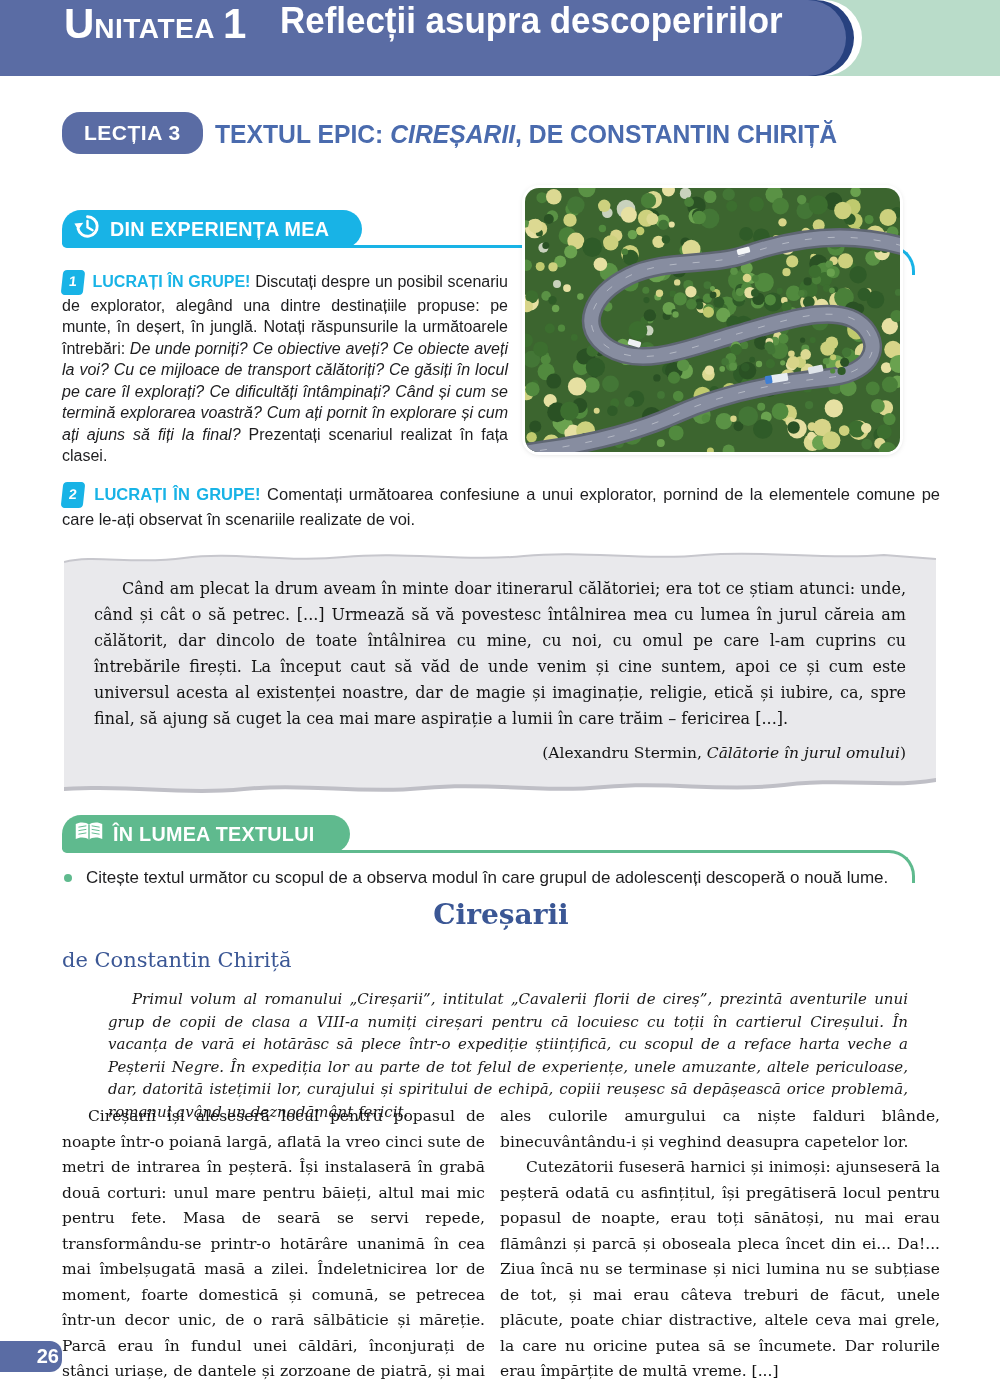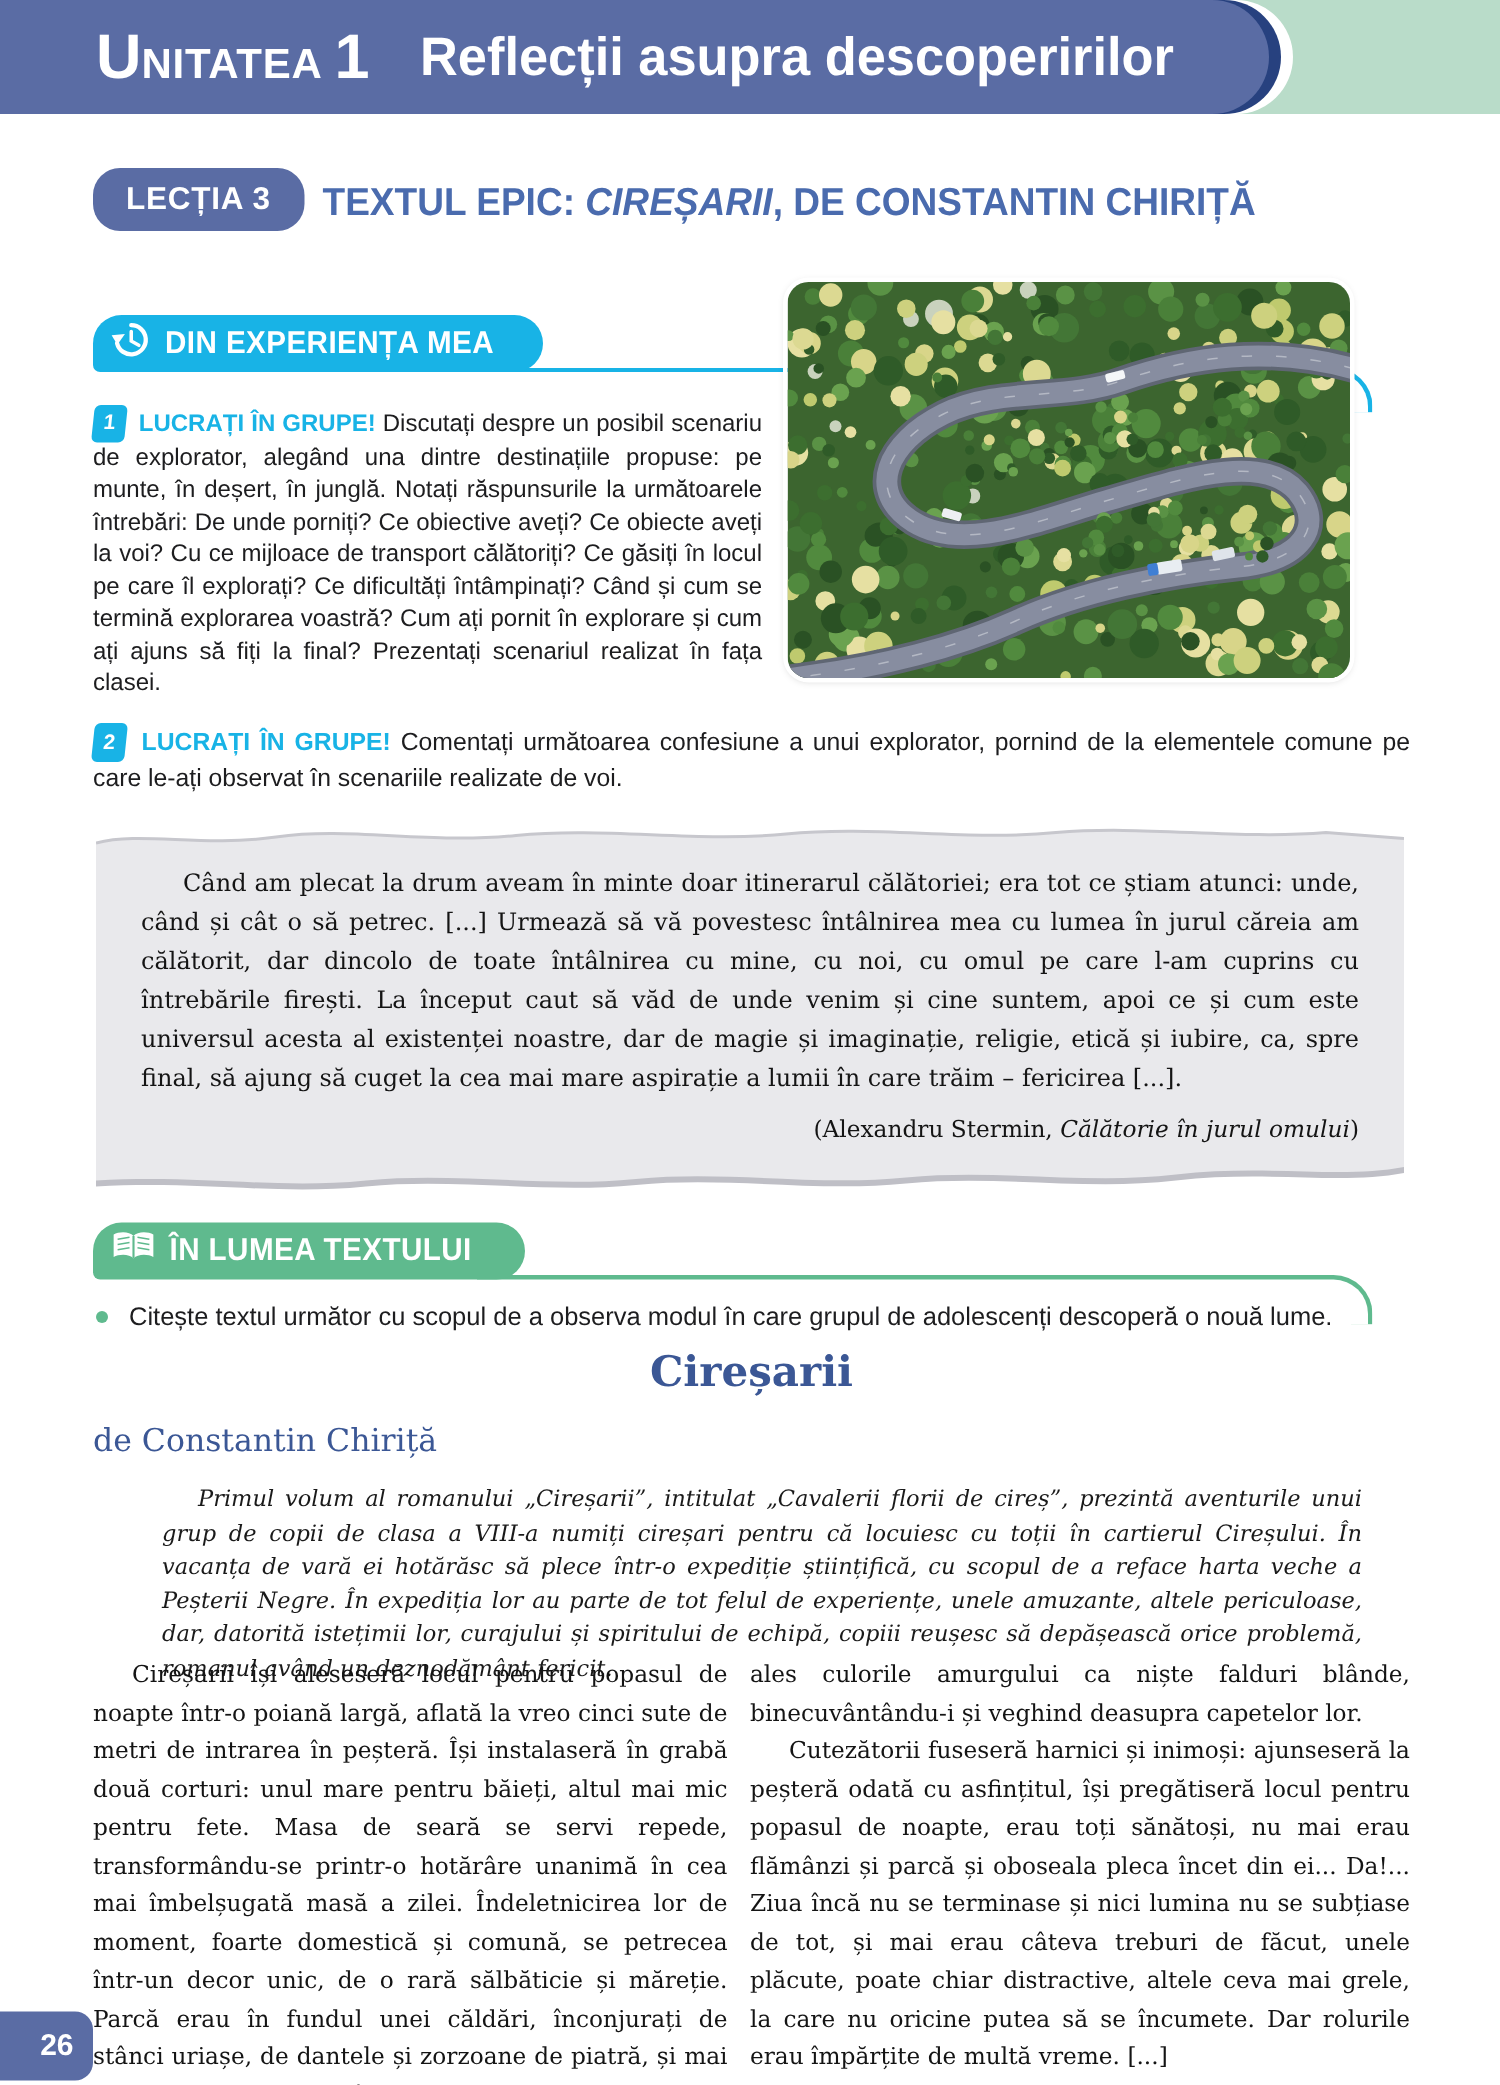--- a/index.html
+++ b/index.html
@@ -6,21 +6,21 @@
   .page{
     position:relative;width:1000px;height:1390px;background:#fff;overflow:hidden;
     font-family:"Liberation Sans",sans-serif;color:#1d1d1f;
   }
   
   .mint-strip{position:absolute;top:0;right:0;width:420px;height:76px;background:#b9dcc9;}
   .unit-banner{
     position:absolute;top:0;left:0;width:846px;height:76px;background:#5a6ca4;
     border-radius:0 40px 40px 0;
     box-shadow:8px 0 0 0 #27417f, 16px 0 0 0 #ffffff;
-    display:flex;align-items:center;color:#fff;z-index:2;
+    display:flex;color:#fff;z-index:2;
   }
   .unit-banner .unit-word{margin-left:64px;font-weight:bold;white-space:nowrap;}
   .unit-initial{font-size:42px;}
   .unit-rest{font-size:28px;letter-spacing:.5px;}
   .unit-number{font-size:42px;margin-left:8px;}
   .unit-title{font-size:36px;font-weight:bold;margin-left:34px;transform:scaleX(.97);transform-origin:left center;white-space:nowrap;}
   
   .lesson-badge{
     position:absolute;left:62px;top:112px;background:#5a6ca4;color:#fff;
     font-size:21px;font-weight:bold;padding:9px 22px;border-radius:18px;letter-spacing:.5px;
@@ -44,21 +44,21 @@
   .line-green{left:318px;top:850px;width:594px;height:30px;border-color:#5fba8e;}
   
   .ex-par{position:absolute;text-align:justify;font-size:16px;line-height:21.5px;}
   .ex1{left:62px;top:254px;width:446px;}
   .ex2{left:62px;top:465px;width:878px;font-size:16.5px;line-height:23px;}
   .num-badge{
     display:inline-block;background:#18b3e6;color:#fff;font-weight:bold;font-size:14px;
     padding:1px 7px 2px;border-radius:4px;transform:skewX(-6deg);margin-right:4px;vertical-align:1px;
   }
   .grp-label{color:#18b3e6;font-weight:bold;}
-  .ex-it{margin-top:16px;}
+  .ex-it{font-style:italic;margin-top:16px;}
   .compare-note{position:absolute;left:88px;top:770px;font-size:17px;}
   .read-item{position:absolute;left:64px;top:868px;width:876px;display:flex;gap:14px;align-items:flex-start;font-size:17px;}
   .bullet-dot{width:8px;height:8px;border-radius:50%;background:#5fba8e;margin-top:6px;flex:0 0 auto;}
   
   .photo{
     position:absolute;left:525px;top:188px;width:375px;height:264px;border-radius:14px;
     overflow:hidden;z-index:2;box-shadow:0 0 0 3px #fff, 0 1px 6px rgba(0,0,0,.25);
   }
   .photo svg{display:block;width:100%;height:100%;}
   
@@ -83,23 +83,23 @@
     line-height:22.5px;text-align:justify;color:#1a1a1a;
   }
   .story-intro p{margin:0;text-indent:24px;}
   .col{position:absolute;top:1104px;font-size:15.5px;line-height:25.5px;text-align:justify;color:#141414;}
   .col p{margin:0;}
   .col p.ind{text-indent:26px;}
   .col-left{left:62px;width:423px;}
   .col-right{left:500px;width:440px;}
   
   .page-tab{
-    position:absolute;left:0;top:1341px;width:62px;height:46px;background:#5a6ca4;
+    position:absolute;left:0;top:1341px;width:62px;height:31px;background:#5a6ca4;
     border-radius:0 12px 12px 0;color:#fff;font-weight:bold;font-size:20px;
-    display:flex;align-items:center;justify-content:flex-end;padding-right:13px;box-sizing:border-box;
+    display:flex;align-items:center;justify-content:flex-end;padding-right:3px;box-sizing:border-box;
   }
 </style>
 </head>
 <body>
 
 <div class="page">
 
   <div class="mint-strip"></div>
   <div class="unit-banner">
     <span class="unit-word"><span class="unit-initial">U</span><span class="unit-rest">NITATEA</span><span class="unit-number">1</span></span>

